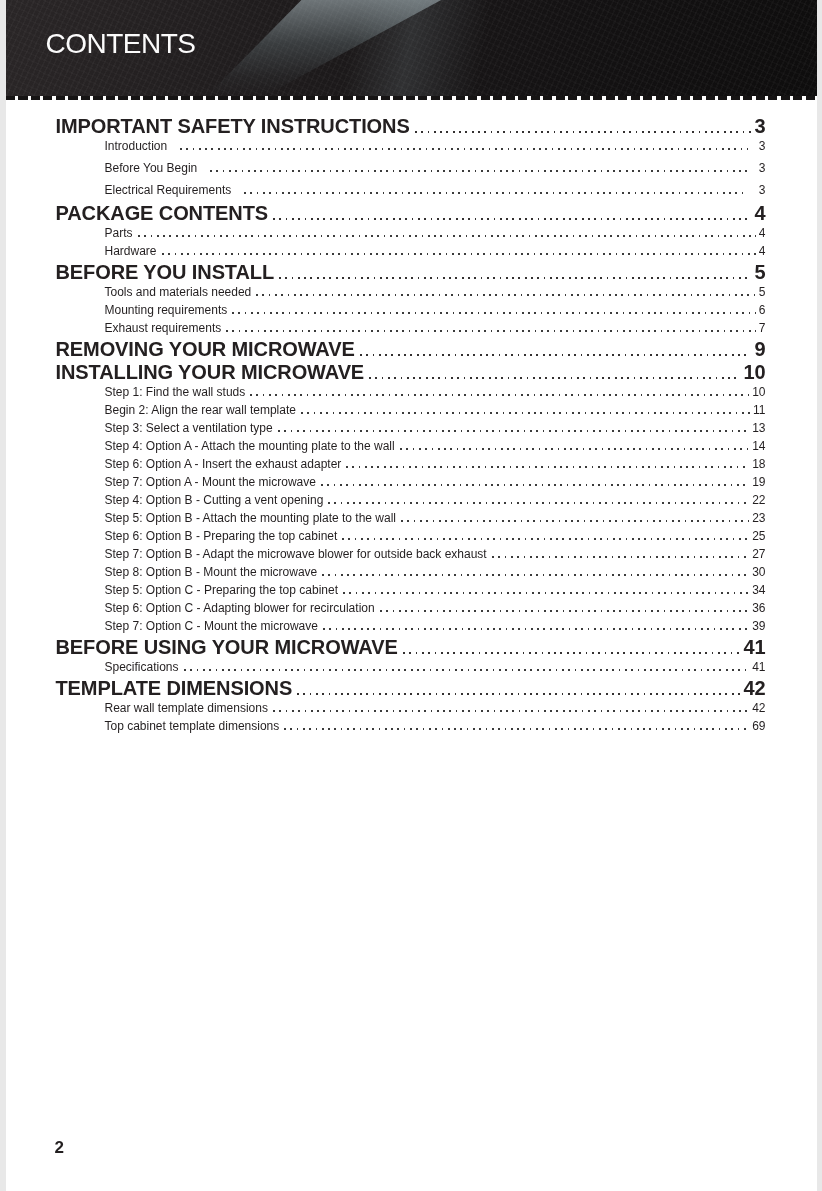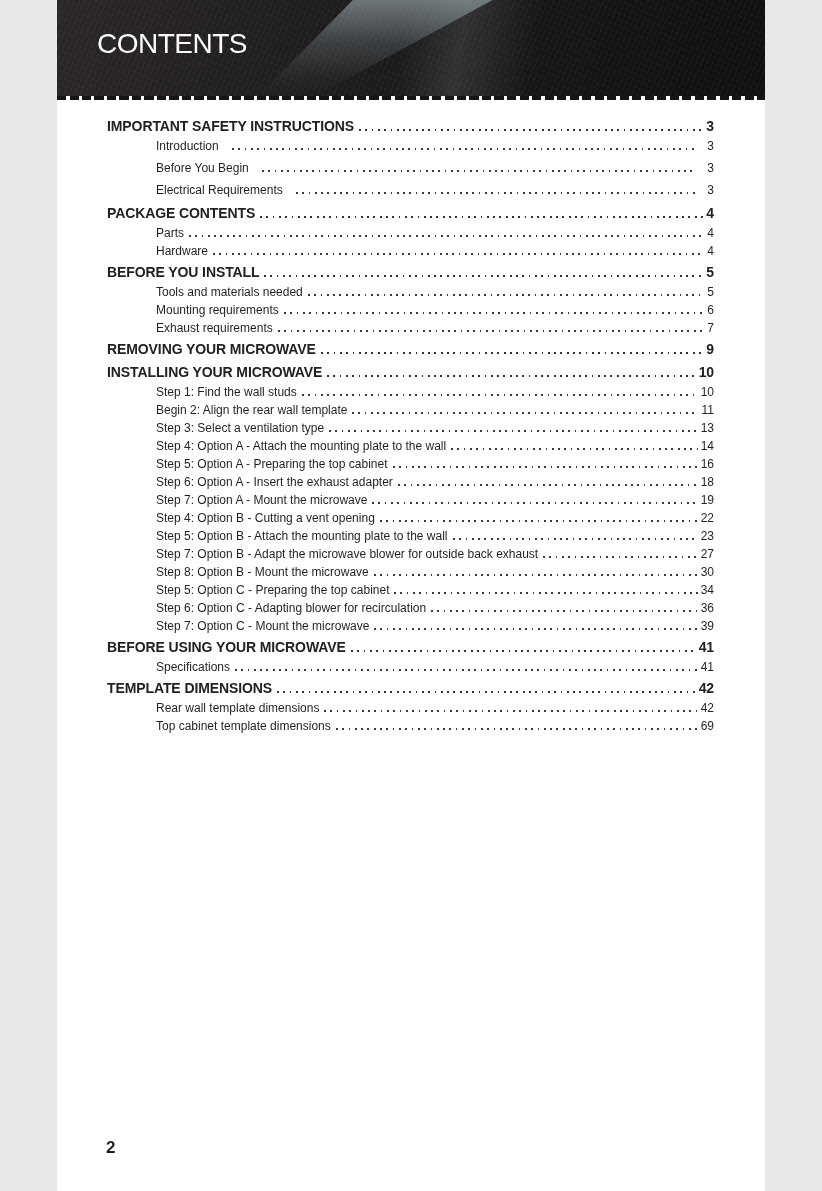--- a/index.html
+++ b/index.html
@@ -1,18 +1,18 @@
 <!DOCTYPE html>
 <html><head>
 <meta charset="utf-8">
 <style>
   html, body { margin: 0; padding: 0; background: #e8e8e8; }
   .page {
     position: relative;
-    width: 708px;
+    width: 811px;
     height: 1191px;
     background: #ffffff;
     font-family: "Liberation Sans", sans-serif;
     color: #231f20;
     overflow: hidden;
     margin: 0 auto;
   }
 
   
   .header {
@@ -53,21 +53,21 @@
     position: absolute;
     top: 114px;
     left: 50px;
     right: 51px;
   }
   .toc-row {
     display: flex;
     align-items: baseline;
   }
   .toc-row.l1 {
-    font-size: 14px;
+    font-size: 20px;
     line-height: 21px;
     font-weight: 700;
     letter-spacing: -0.1px;
     margin-top: 2px;
     color: #242021;
   }
   .toc-row.l2 {
     font-size: 12px;
     line-height: 18px;
     font-weight: 400;
@@ -189,45 +189,45 @@
     <span class="toc-label">Step 3: Select a ventilation type</span>
     <span class="dots"></span>
     <span class="pagenum">13</span>
   </div>
       <div class="toc-row l2">
     <span class="toc-label">Step 4: Option A - Attach the mounting plate to the wall</span>
     <span class="dots"></span>
     <span class="pagenum">14</span>
   </div>
       <div class="toc-row l2">
-    <span class="toc-label">Step 5: Option A - Preparing the top cabinet</span>
-    <span class="dots"></span>
-    <span class="pagenum">16</span>
-  </div>
-      <div class="toc-row l2">
     <span class="toc-label">Step 6: Option A - Insert the exhaust adapter</span>
     <span class="dots"></span>
     <span class="pagenum">18</span>
   </div>
       <div class="toc-row l2">
     <span class="toc-label">Step 7: Option A - Mount the microwave</span>
     <span class="dots"></span>
     <span class="pagenum">19</span>
   </div>
       <div class="toc-row l2">
     <span class="toc-label">Step 4: Option B - Cutting a vent opening</span>
     <span class="dots"></span>
     <span class="pagenum">22</span>
   </div>
       <div class="toc-row l2">
     <span class="toc-label">Step 5: Option B - Attach the mounting plate to the wall</span>
     <span class="dots"></span>
     <span class="pagenum">23</span>
   </div>
       <div class="toc-row l2">
+    <span class="toc-label">Step 6: Option B - Preparing the top cabinet</span>
+    <span class="dots"></span>
+    <span class="pagenum">25</span>
+  </div>
+      <div class="toc-row l2">
     <span class="toc-label">Step 7: Option B - Adapt the microwave blower for outside back exhaust</span>
     <span class="dots"></span>
     <span class="pagenum">27</span>
   </div>
       <div class="toc-row l2">
     <span class="toc-label">Step 8: Option B - Mount the microwave</span>
     <span class="dots"></span>
     <span class="pagenum">30</span>
   </div>
       <div class="toc-row l2">

